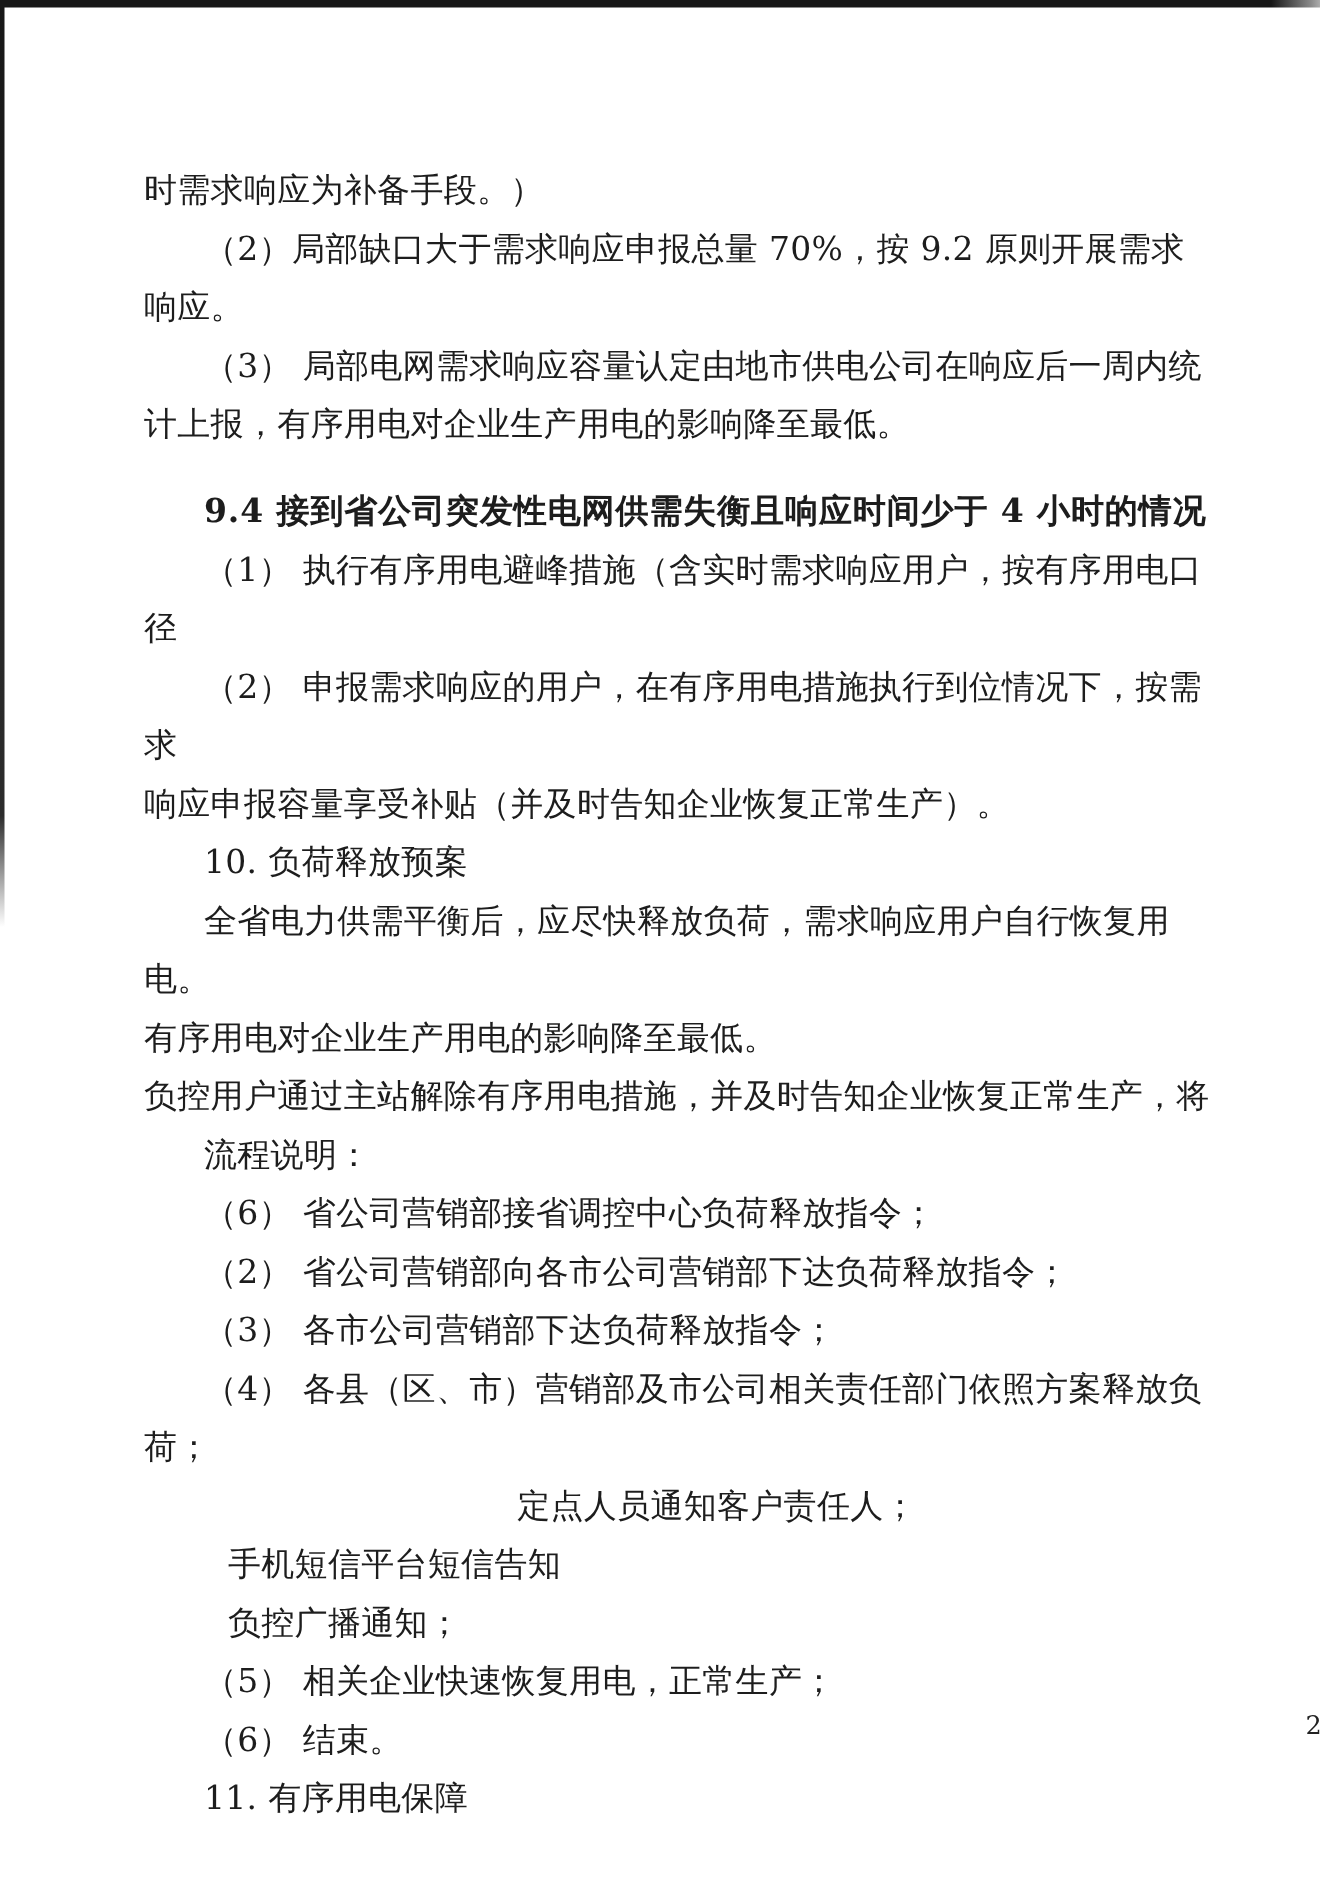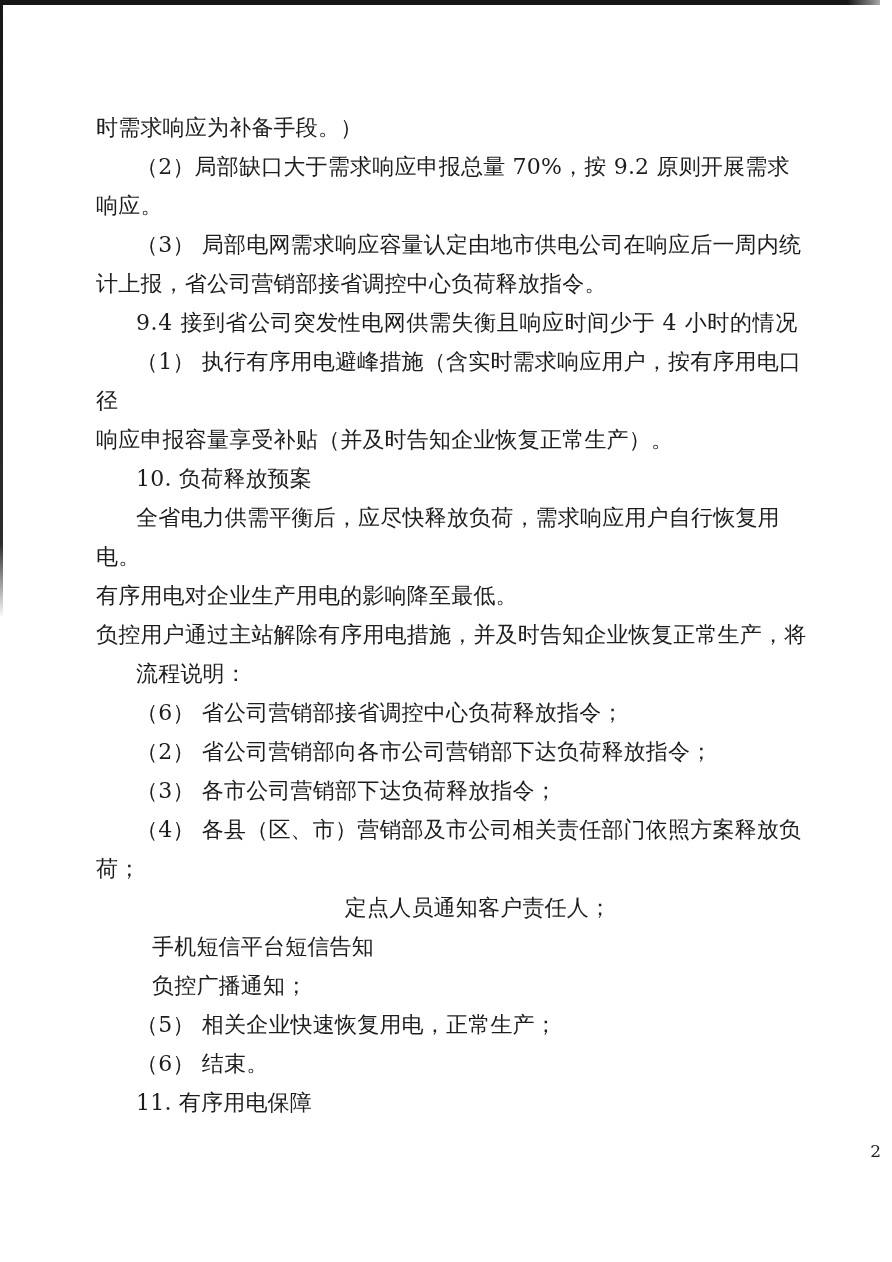--- a/index.html
+++ b/index.html
@@ -46,22 +46,23 @@
     font-size: 22px;
     line-height: 39px;
     color: #1d1d1d;
     white-space: pre-wrap;
     letter-spacing: 0.2px;
   }
   .ind  { text-indent: 40px; }  
   .ind2 { text-indent: 52px; text-align: center; }  
   .ind3 { text-indent: 56px; }  
   .bold {
-    font-weight: 400;
+    font-weight: 700;
     letter-spacing: 0.6px;
+    margin-top: 19px;
   }
   .page-number {
     position: absolute;
     top: 1140px;
     left: 0;
     width: 892px;
     text-align: right;
     font-size: 17px;
     line-height: 22px;
     color: #222222;
@@ -74,23 +75,24 @@
 <div class="page">
 
   <div class="edge-top"></div>
   <div class="edge-left"></div>
   <div class="edge-right"></div>
 
   <div class="text-block">
     <p class="para">时需求响应为补备手段。）</p>
     <p class="para ind">（2）局部缺口大于需求响应申报总量 70%，按 9.2 原则开展需求响应。</p>
     <p class="para ind">（3） 局部电网需求响应容量认定由地市供电公司在响应后一周内统</p>
-    <p class="para">计上报，省公司营销部接省调控中心负荷释放指令。</p>
+    <p class="para">计上报，有序用电对企业生产用电的影响降至最低。</p>
     <p class="para ind bold">9.4 接到省公司突发性电网供需失衡且响应时间少于 4 小时的情况</p>
     <p class="para ind">（1） 执行有序用电避峰措施（含实时需求响应用户，按有序用电口径</p>
+    <p class="para ind">（2） 申报需求响应的用户，在有序用电措施执行到位情况下，按需求</p>
     <p class="para">响应申报容量享受补贴（并及时告知企业恢复正常生产）。</p>
     <p class="para ind">10. 负荷释放预案</p>
     <p class="para ind">全省电力供需平衡后，应尽快释放负荷，需求响应用户自行恢复用电。</p>
     <p class="para">有序用电对企业生产用电的影响降至最低。</p>
     <p class="para">负控用户通过主站解除有序用电措施，并及时告知企业恢复正常生产，将</p>
     <p class="para ind">流程说明：</p>
     <p class="para ind">（6） 省公司营销部接省调控中心负荷释放指令；</p>
     <p class="para ind">（2） 省公司营销部向各市公司营销部下达负荷释放指令；</p>
     <p class="para ind">（3） 各市公司营销部下达负荷释放指令；</p>
     <p class="para ind">（4） 各县（区、市）营销部及市公司相关责任部门依照方案释放负荷；</p>

